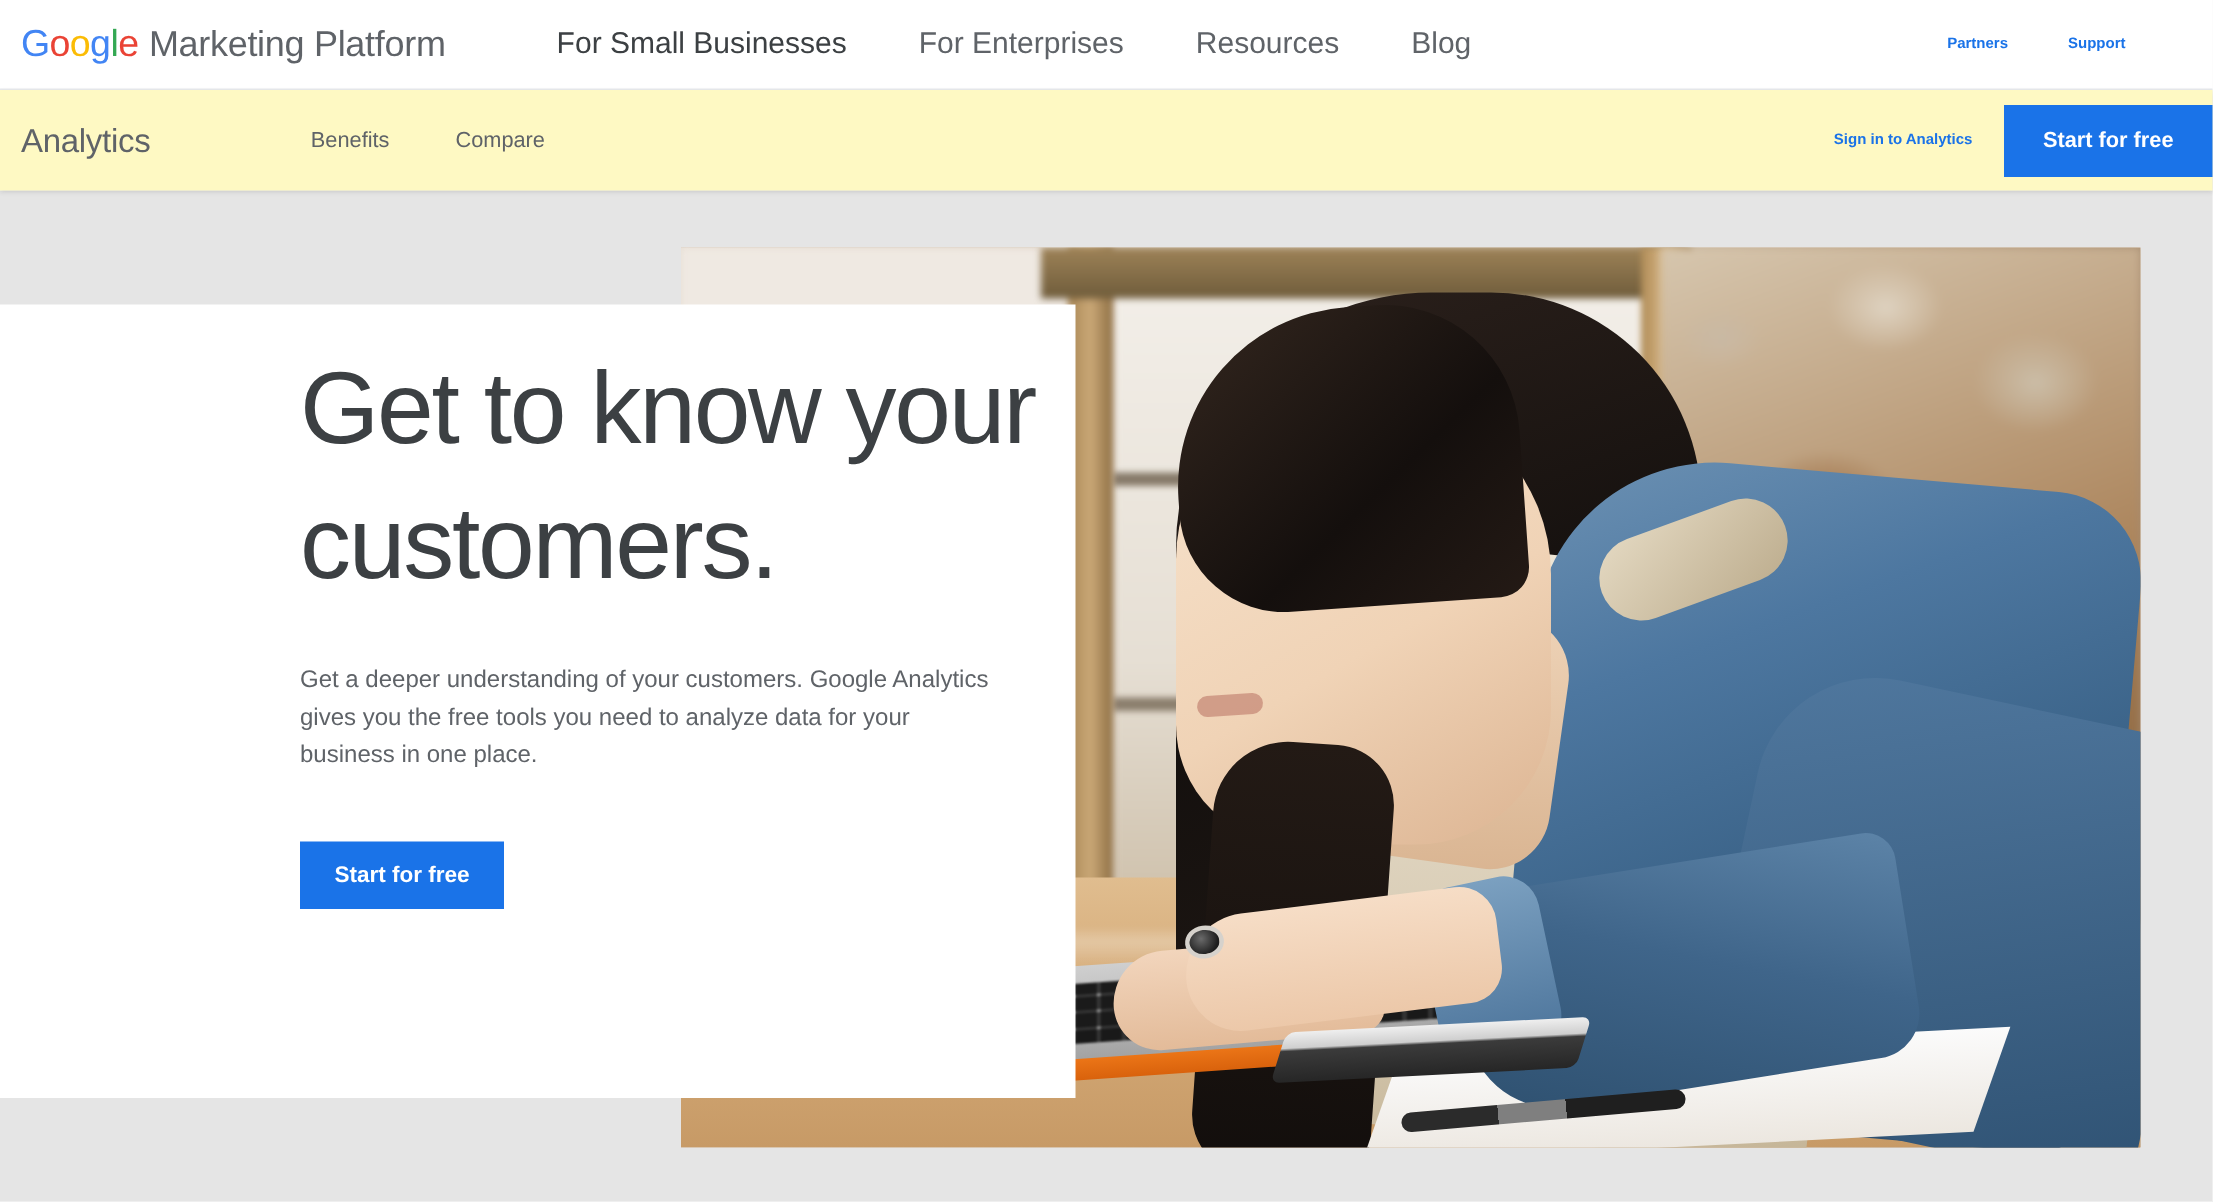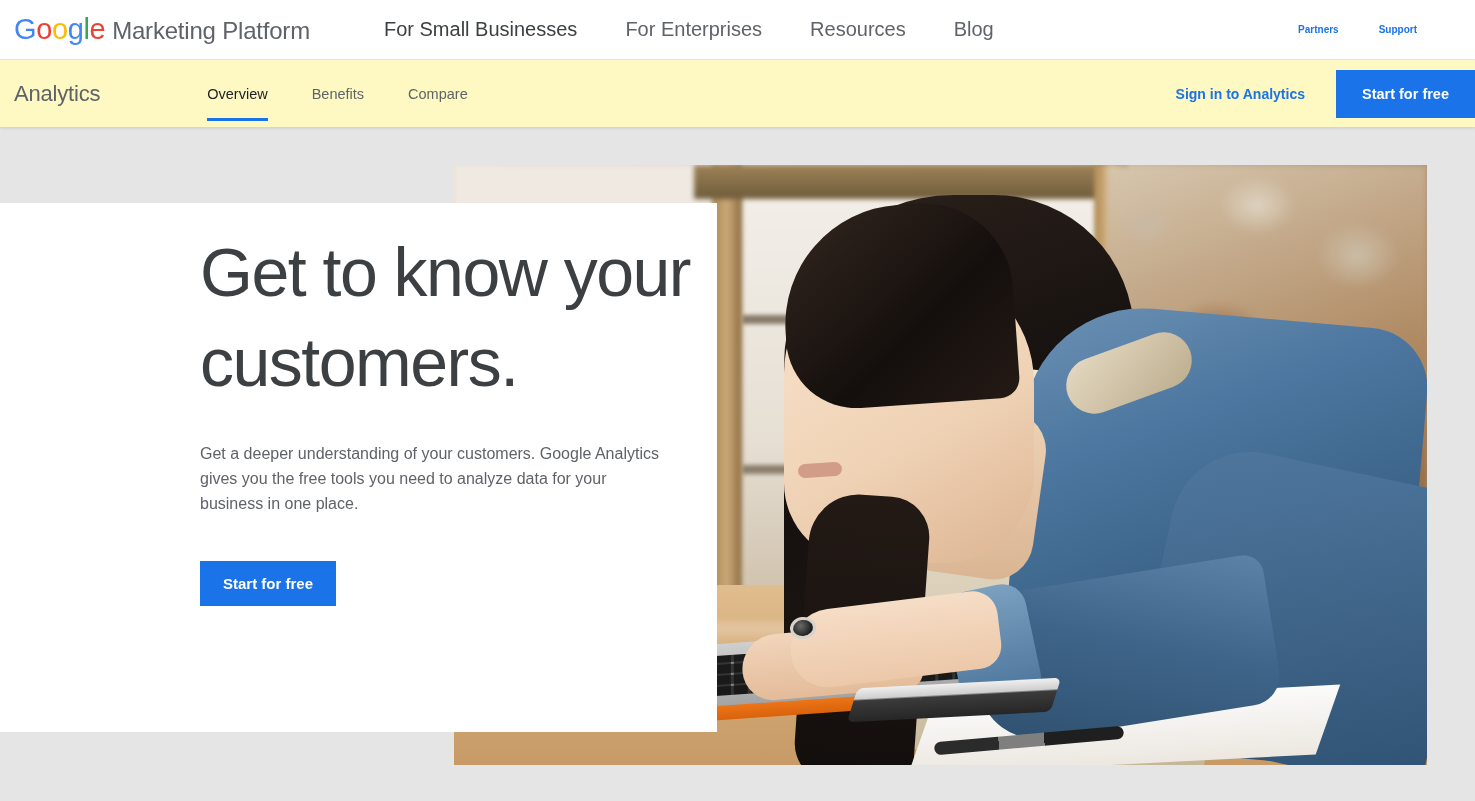--- a/index.html
+++ b/index.html
@@ -22,21 +22,21 @@
     display: flex;
     align-items: center;
   }
   #brand {
     display: flex;
     align-items: baseline;
     margin-left: 14px;
     white-space: nowrap;
   }
   #google-logo {
-    font-size: 29px;
+    font-size: 25px;
     letter-spacing: -0.4px;
     font-weight: 400;
   }
   #google-logo span { display: inline; }
   .g-blue   { color: #4285f4; }
   .g-red    { color: #ea4335; }
   .g-yellow { color: #fbbc05; }
   .g-green  { color: #34a853; }
   #brand-suffix {
     font-size: 24px;
@@ -122,26 +122,26 @@
     height: 3px;
     background: #1a73e8;
   }
   #product-right {
     margin-left: auto;
     display: flex;
     align-items: center;
     height: 67px;
   }
   #signin-link {
-    font-size: 14px;
+    font-size: 10px;
     color: #1a73e8;
     font-weight: 700;
     white-space: nowrap;
     text-decoration: none;
-    margin-right: 31px;
+    margin-right: 21px;
     cursor: pointer;
   }
   #header-cta {
     background: #1a73e8;
     color: #ffffff;
     font-size: 14.5px;
     font-weight: 700;
     border: none;
     height: 48px;
     padding: 0 26px;
@@ -451,21 +451,20 @@
   <div id="top-right">
     <a class="top-right-link">Partners</a>
     <a class="top-right-link">Support</a>
   </div>
 </div>
 
 <div id="product-bar">
   <div id="product-title">Analytics</div>
 
   <nav id="product-tabs">
-    <a class="product-tab active">Overview</a>
     <a class="product-tab">Benefits</a>
     <a class="product-tab">Compare</a>
   </nav>
 
   <div id="product-right">
     <a id="signin-link">Sign in to Analytics</a>
     <button id="header-cta">Start for free</button>
   </div>
 </div>
 

